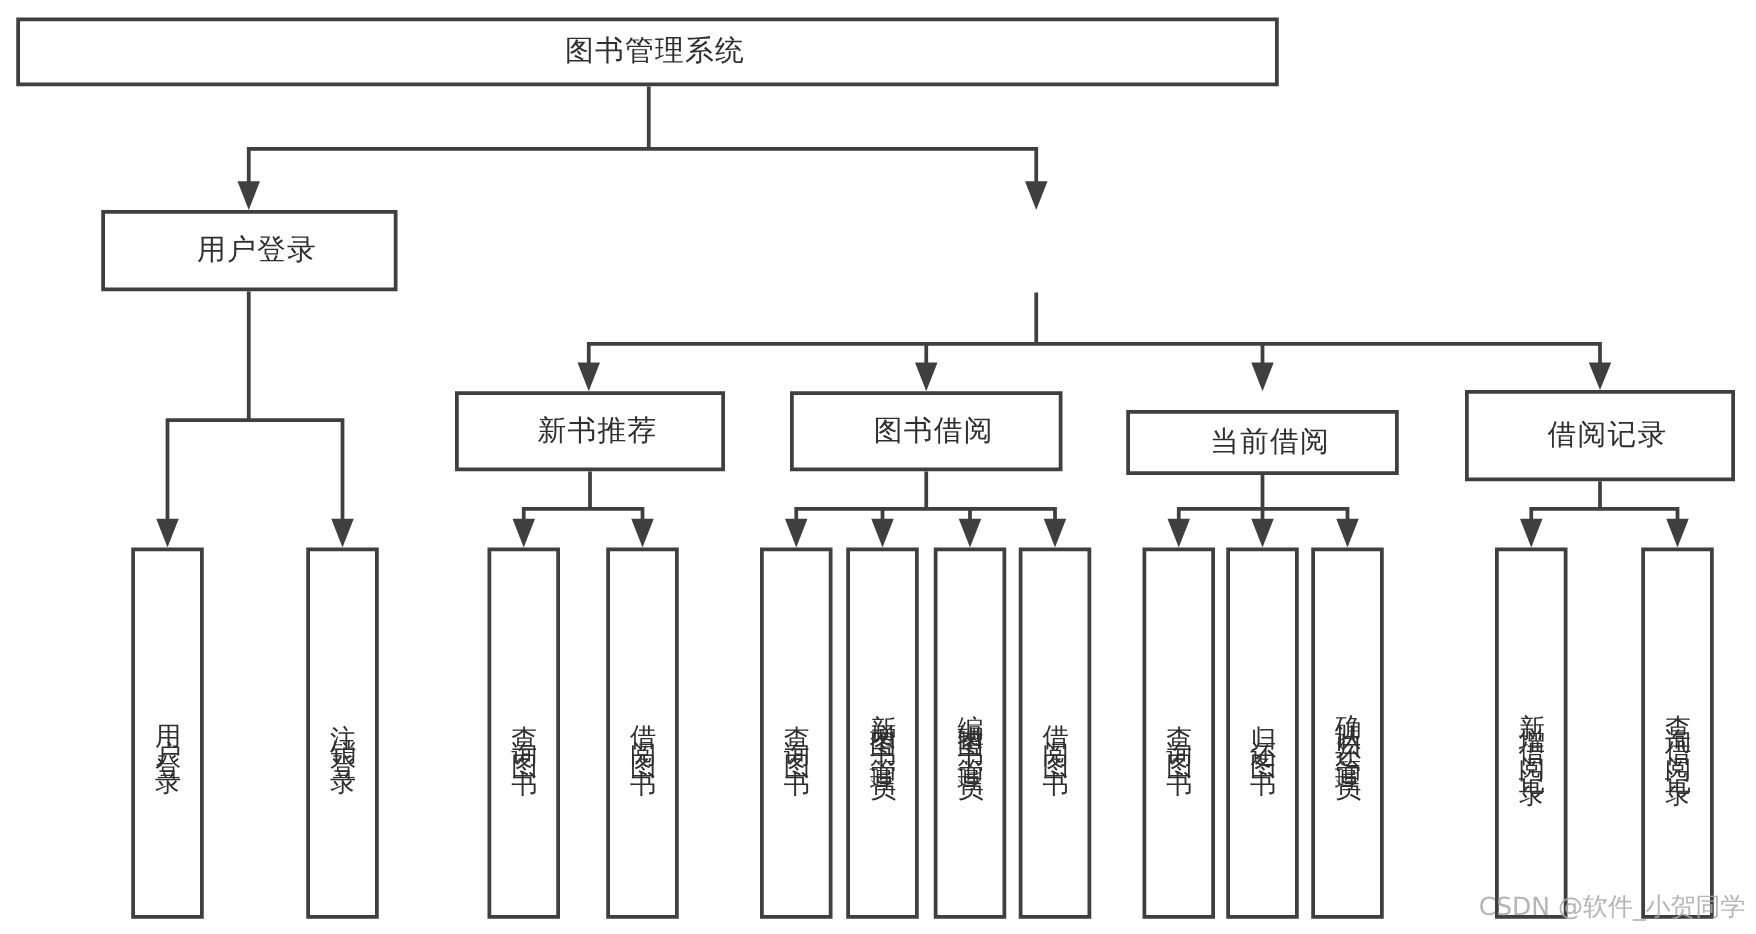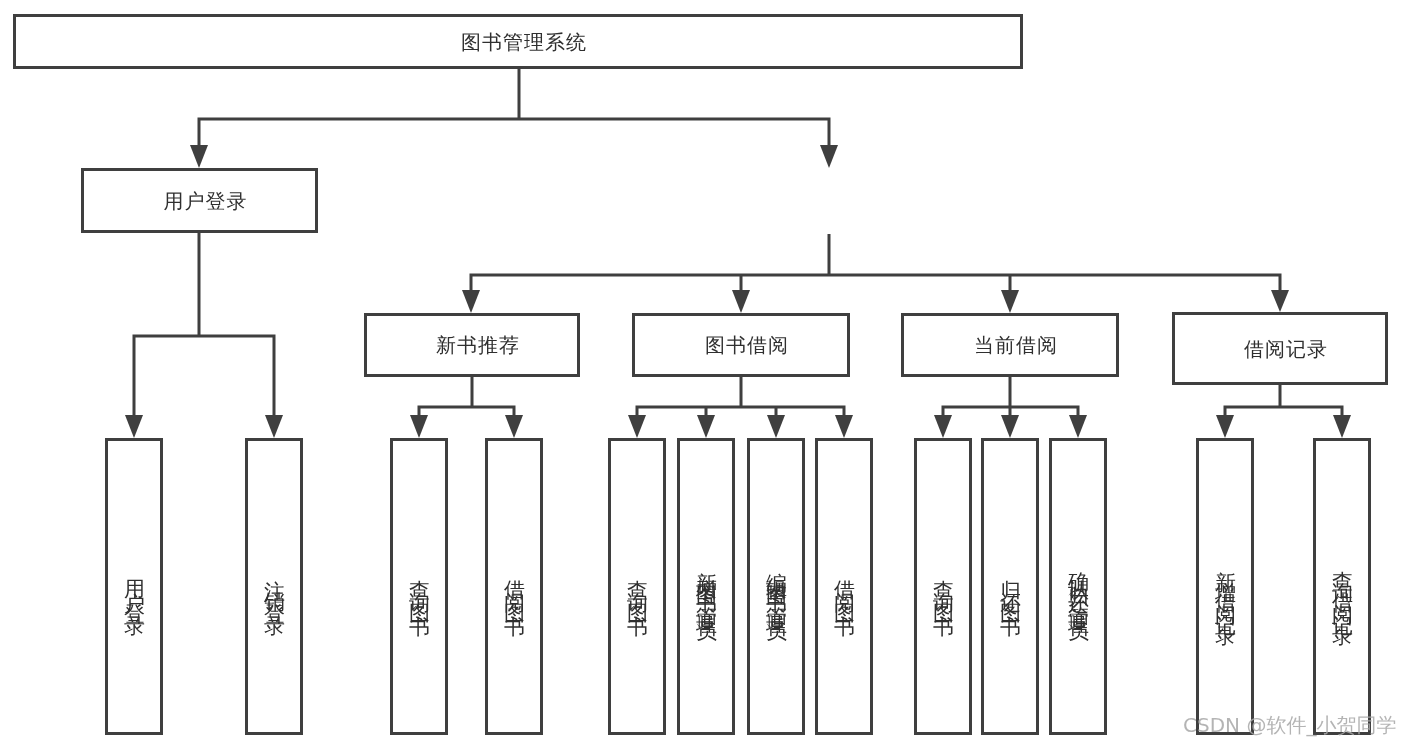--- a/index.html
+++ b/index.html
@@ -26,21 +26,21 @@
     box-sizing: border-box;
     background: #ffffff;
     border: 3px solid #3f3f3f;
     display: flex;
     align-items: center;
     justify-content: center;
     color: #2f2f2f;
     text-align: center;
   }
   .box.h {
-    font-size: 20px;
+    font-size: 23px;
     letter-spacing: 1px;
     line-height: 1;
     padding-left: 12px;
   }
   .box.v {
     font-size: 21px;
     writing-mode: vertical-lr;
     text-orientation: mixed;
     letter-spacing: 12px;
     line-height: 1;
@@ -105,21 +105,21 @@
       <polygon points="1333,415 1351,415 1342,438"></polygon>
     </g>
   </svg>
 
   <div class="box h" style="left:13px;top:14px;width:1010px;height:55px">图书管理系统</div>
 
   <div class="box h" style="left:81px;top:168px;width:237px;height:65px">用户登录</div>
 
   <div class="box h" style="left:364px;top:313px;width:216px;height:64px">新书推荐</div>
   <div class="box h" style="left:632px;top:313px;width:218px;height:64px">图书借阅</div>
-  <div class="box h" style="left:901px;top:313px;width:218px;height:64px">当前借阅</div>
+  <div class="box h" style="left:901px;top:328px;width:218px;height:52px">当前借阅</div>
   <div class="box h" style="left:1172px;top:312px;width:216px;height:73px">借阅记录</div>
 
   <div class="box v" style="left:105px;top:438px;width:58px;height:297px">用户登录</div>
   <div class="box v" style="left:245px;top:438px;width:58px;height:297px">注销登录</div>
 
   <div class="box v" style="left:390px;top:438px;width:58px;height:297px">查询图书</div>
   <div class="box v" style="left:485px;top:438px;width:58px;height:297px">借阅图书</div>
 
   <div class="box v" style="left:608px;top:438px;width:58px;height:297px">查询图书</div>
   <div class="box v len9" style="left:677px;top:438px;width:58px;height:297px">新增图书（管理员）</div>

